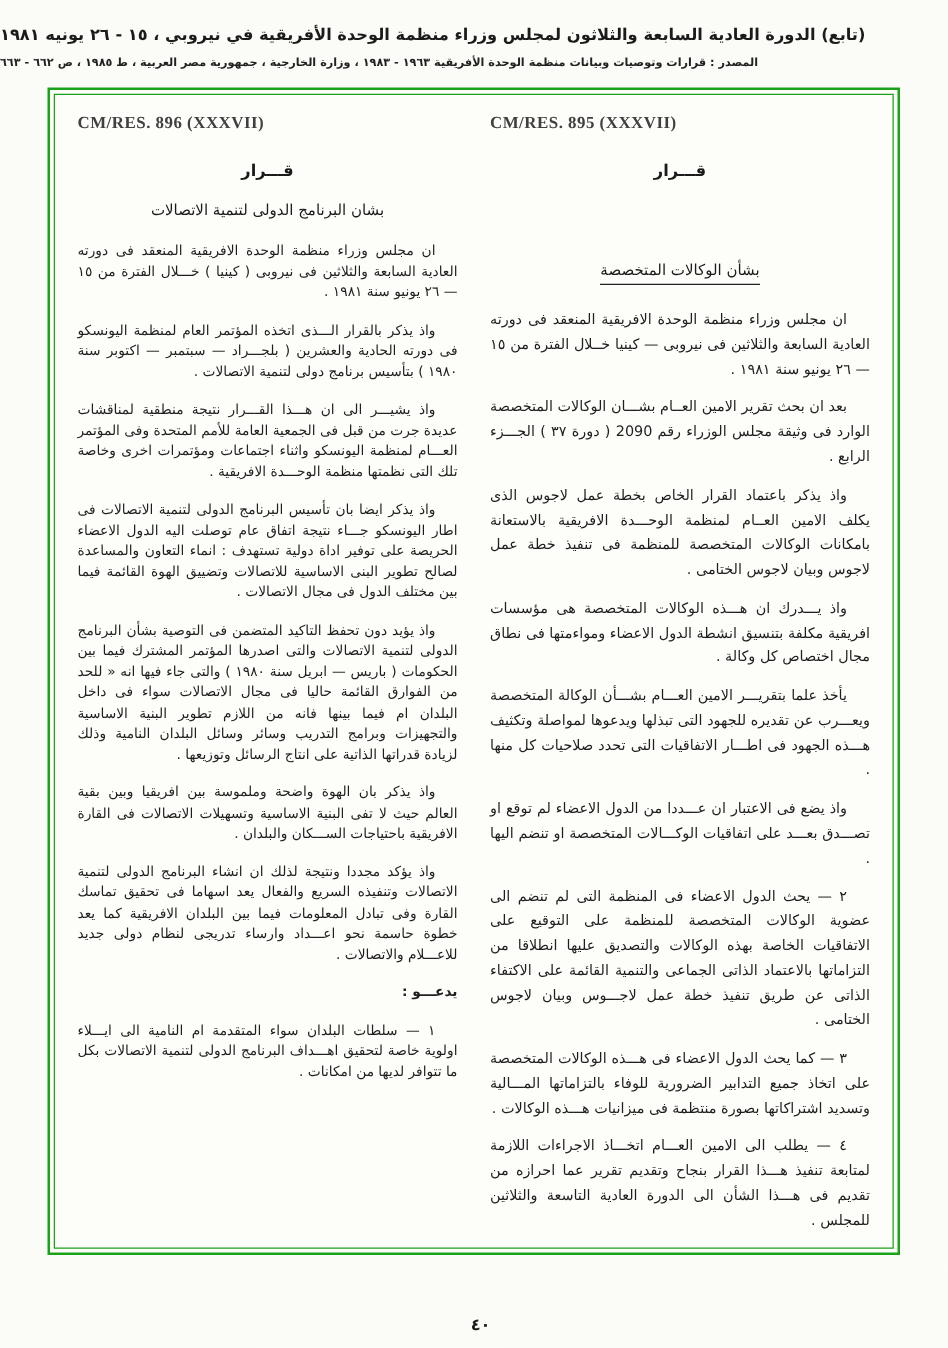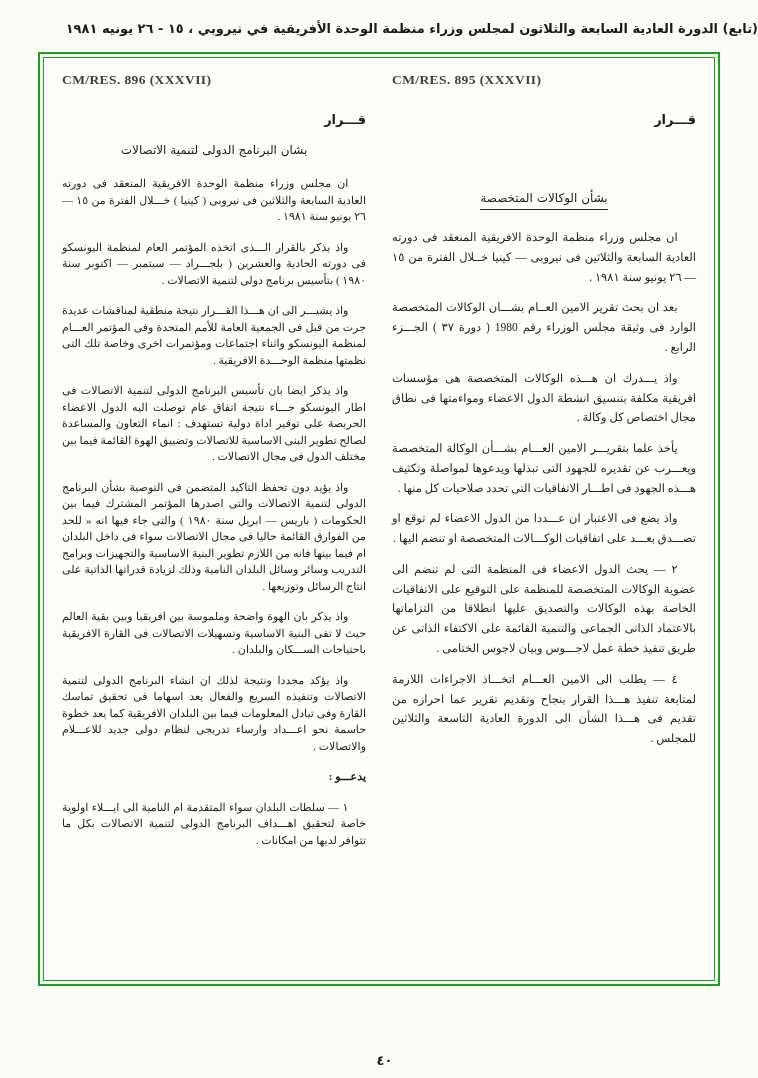--- a/index.html
+++ b/index.html
@@ -4,21 +4,21 @@
 <style>
   * { box-sizing: border-box; margin: 0; padding: 0; }
   html, body { width: 758px; height: 1078px; }
   body {
     background: #fbfbf7;
     color: #1b1b1b;
     font-family: "DejaVu Sans", sans-serif;
     position: relative;
     overflow: hidden;
   }
-  .page-header { text-align: right; padding-top: 20px; direction: rtl; margin-left: 36px; }
+  .page-header { text-align: left; padding-top: 20px; direction: rtl; }
   .header-title { font-size: 13px; font-weight: bold; line-height: 1.4; }
   .header-source { font-size: 9px; font-weight: bold; margin-top: 8px; color: #222; }
 
   .frame-outer {
     width: 682px; height: 934px;
     margin: 14px auto 0 auto;
     border: 2px solid var(--green, #1aa31a);
     padding: 3px;
     background: #fdfdfa;
   }
@@ -34,39 +34,39 @@
   .res-id {
     direction: ltr;
     text-align: left;
     font-family: "Liberation Serif", serif;
     font-weight: bold;
     font-size: 13.5px;
     letter-spacing: 0.4px;
     color: #404040;
   }
   .res-heading {
+    text-align: center;
     font-weight: bold;
     font-size: 13px;
     margin-top: 24px;
     letter-spacing: 1px;
   }
   .res-title {
     text-align: center;
     font-weight: normal;
     font-size: 12px;
     margin-top: 16px;
   }
   .res-title .title-text { display: inline-block; padding-bottom: 4px; }
   .res-title.underlined .title-text { border-bottom: 1.5px solid #222; margin-top: 48px; }
 
   .para {
     text-align: justify;
     text-indent: 1.6em;
     color: #1e1e1e;
-    font-family: Liberation Serif, serif;
   }
   .col-895 .para { font-size: 11.5px; line-height: 1.72; margin-top: 11px; }
   .col-895 .para:first-of-type { margin-top: 18px; }
   .col-896 .para { font-size: 11px; line-height: 1.5; margin-top: 14px; }
   .col-896 .para:first-of-type { margin-top: 14px; }
   .para.call-line { text-indent: 0; font-weight: bold; }
 
   .page-number {
     position: absolute;
     left: 0; right: 0;
@@ -75,38 +75,41 @@
     font-size: 13px;
     font-weight: bold;
     padding-left: 11px;
   }
 </style>
 </head>
 <body>
 
 <header class="page-header">
   <div class="header-title">(تابع) الدورة العادية السابعة والثلاثون لمجلس وزراء منظمة الوحدة الأفريقية في نيروبي ، ١٥ - ٢٦ يونيه ١٩٨١</div>
+  <div class="header-source">المصدر : قرارات وتوصيات وبيانات منظمة الوحدة الأفريقية ١٩٦٣ - ١٩٨٣ ، وزارة الخارجية ، جمهورية مصر العربية ، ط ١٩٨٥ ، ص ٦٦٢ - ٦٦٣</div>
 </header>
 
 <div class="frame-outer">
   <div class="frame-inner">
     <div class="columns">
 
       <section class="col col-895">
         <div class="res-id">CM/RES. 895 (XXXVII)</div>
         <div class="res-heading">قـــرار</div>
         <div class="res-title underlined">
           <span class="title-text">بشأن الوكالات المتخصصة</span>
         </div>
         <p class="para">ان مجلس وزراء منظمة الوحدة الافريقية المنعقد فى دورته العادية السابعة والثلاثين فى نيروبى — كينيا خــلال الفترة من ١٥ — ٢٦ يونيو سنة ١٩٨١ .</p>
-        <p class="para">بعد ان بحث تقرير الامين العــام بشـــان الوكالات المتخصصة الوارد فى وثيقة مجلس الوزراء رقم 1980 ( دورة ٣٧ ) الجـــزء الرابع .</p>
+        <p class="para">بعد ان بحث تقرير الامين العــام بشـــان الوكالات المتخصصة الوارد فى وثيقة مجلس الوزراء رقم 2090 ( دورة ٣٧ ) الجـــزء الرابع .</p>
+        <p class="para">واذ يذكر باعتماد القرار الخاص بخطة عمل لاجوس الذى يكلف الامين العــام لمنظمة الوحـــدة الافريقية بالاستعانة بامكانات الوكالات المتخصصة للمنظمة فى تنفيذ خطة عمل لاجوس وبيان لاجوس الختامى .</p>
         <p class="para">واذ يـــدرك ان هـــذه الوكالات المتخصصة هى مؤسسات افريقية مكلفة بتنسيق انشطة الدول الاعضاء ومواءمتها فى نطاق مجال اختصاص كل وكالة .</p>
         <p class="para">يأخذ علما بتقريـــر الامين العـــام بشـــأن الوكالة المتخصصة ويعـــرب عن تقديره للجهود التى تبذلها ويدعوها لمواصلة وتكثيف هـــذه الجهود فى اطـــار الاتفاقيات التى تحدد صلاحيات كل منها .</p>
         <p class="para">واذ يضع فى الاعتبار ان عـــددا من الدول الاعضاء لم توقع او تصـــدق بعـــد على اتفاقيات الوكـــالات المتخصصة او تنضم اليها .</p>
         <p class="para">٢ — يحث الدول الاعضاء فى المنظمة التى لم تنضم الى عضوية الوكالات المتخصصة للمنظمة على التوقيع على الاتفاقيات الخاصة بهذه الوكالات والتصديق عليها انطلاقا من التزاماتها بالاعتماد الذاتى الجماعى والتنمية القائمة على الاكتفاء الذاتى عن طريق تنفيذ خطة عمل لاجـــوس وبيان لاجوس الختامى .</p>
+        <p class="para">٣ — كما يحث الدول الاعضاء فى هـــذه الوكالات المتخصصة على اتخاذ جميع التدابير الضرورية للوفاء بالتزاماتها المـــالية وتسديد اشتراكاتها بصورة منتظمة فى ميزانيات هـــذه الوكالات .</p>
         <p class="para">٤ — يطلب الى الامين العـــام اتخـــاذ الاجراءات اللازمة لمتابعة تنفيذ هـــذا القرار بنجاح وتقديم تقرير عما احرازه من تقديم فى هـــذا الشأن الى الدورة العادية التاسعة والثلاثين للمجلس .</p>
       </section>
 
       <section class="col col-896">
         <div class="res-id">CM/RES. 896 (XXXVII)</div>
         <div class="res-heading">قـــرار</div>
         <div class="res-title">
           <span class="title-text">بشان البرنامج الدولى لتنمية الاتصالات</span>
         </div>
         <p class="para">ان مجلس وزراء منظمة الوحدة الافريقية المنعقد فى دورته العادية السابعة والثلاثين فى نيروبى ( كينيا ) خـــلال الفترة من ١٥ — ٢٦ يونيو سنة ١٩٨١ .</p>

